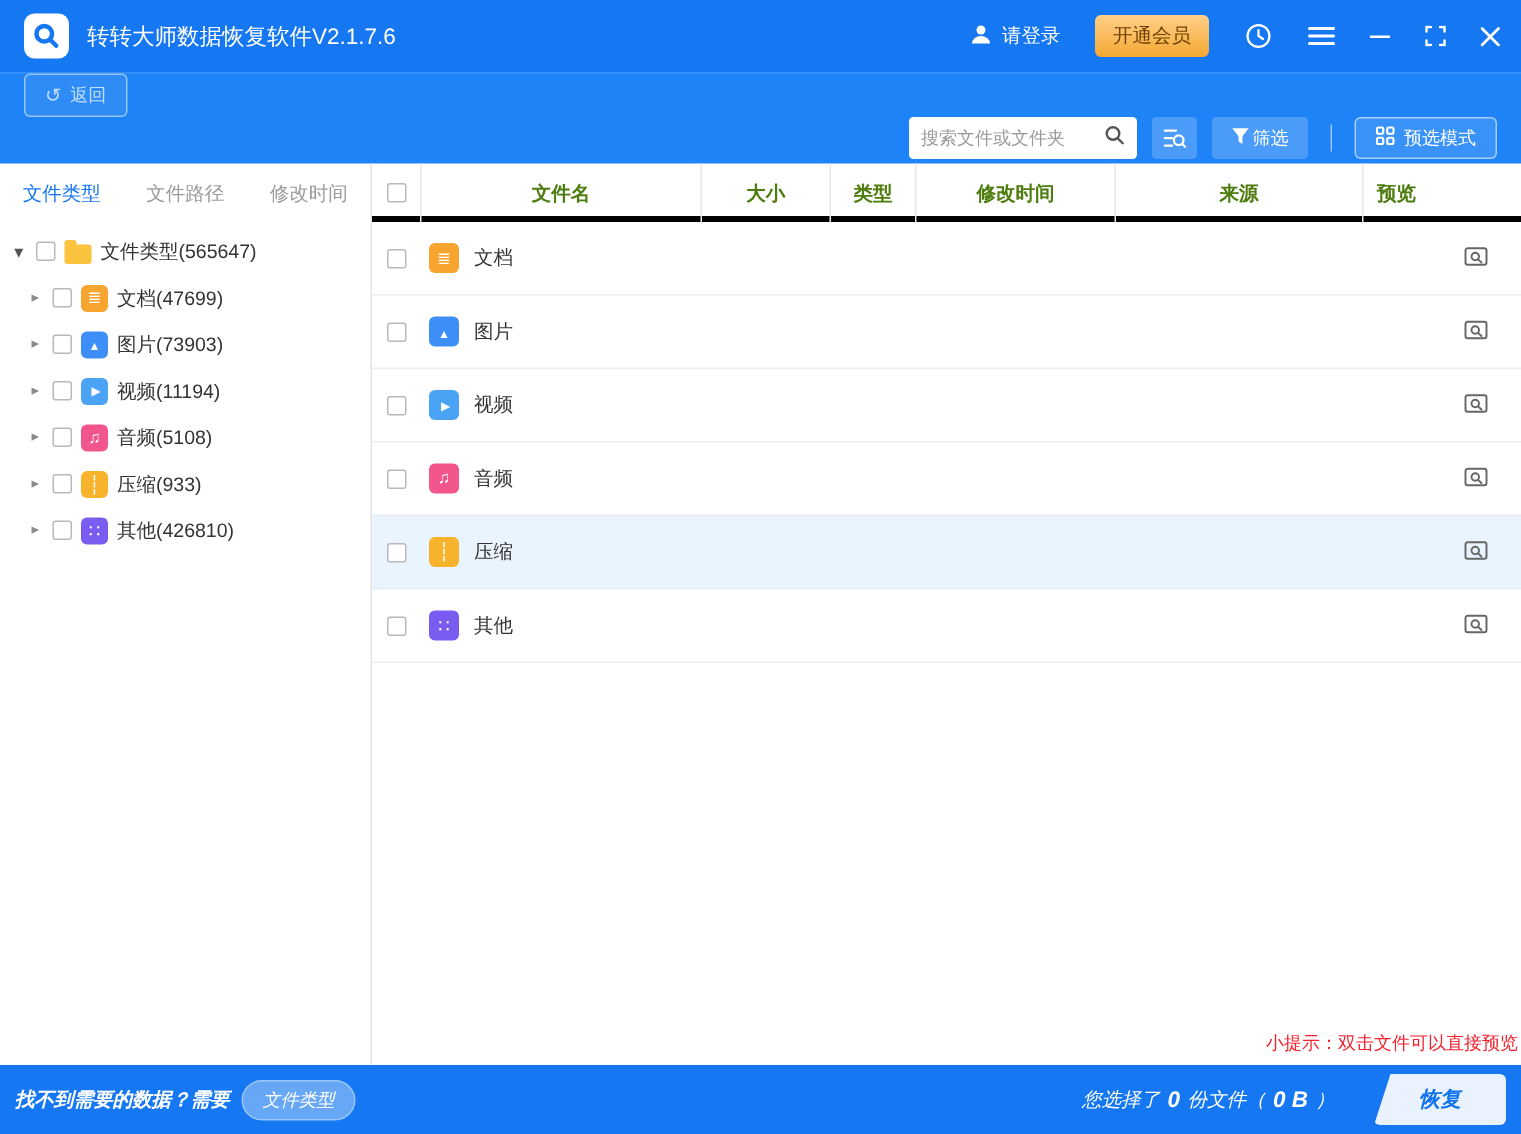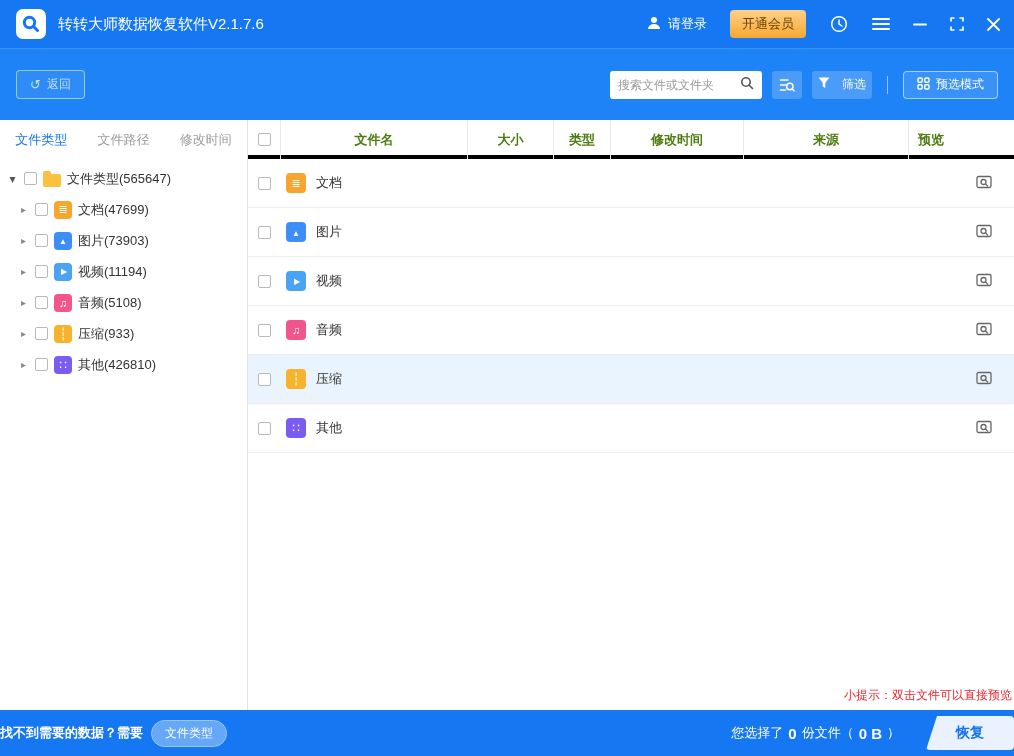--- a/index.html
+++ b/index.html
@@ -10,29 +10,29 @@
   
   .titlebar { height:48px; background:var(--titlebar,#1677f3); display:flex; align-items:center; padding:0 14px 0 16px; }
   .logo { width:30px; height:30px; background:#fff; border-radius:7px; display:flex; align-items:center; justify-content:center; flex:none; }
   .app-title { color:#fff; font-size:15px; font-weight:normal; margin-left:12px; }
   .tb-right { margin-left:auto; display:flex; align-items:center; gap:23px; }
   .login { display:flex; align-items:center; gap:6px; color:#fff; font-size:13px; cursor:pointer; }
   .vip { background:linear-gradient(180deg,#ffd089,#f5a832); color:var(--vip-text,#6b3f00); font-size:13px; padding:5px 12px; border-radius:4px; cursor:pointer; }
   .ticon { display:flex; align-items:center; justify-content:center; cursor:pointer; }
 
   
-  .toolbar { height:72px; background:var(--toolbar,#1e83f7); display:flex; align-items:center; padding:0 16px; border-top:1px solid rgba(255,255,255,.12); }
+  .toolbar { height:61px; background:var(--toolbar,#1e83f7); display:flex; align-items:flex-start; padding:0 16px; border-top:1px solid rgba(255,255,255,.12);flex-direction:column; }
   .btn-back { display:flex; align-items:center; gap:6px; padding:5px 13px; border:1px solid rgba(255,255,255,.5); border-radius:4px; background:rgba(255,255,255,.08); color:rgba(255,255,255,.7); font-size:12px; cursor:pointer; font-family:inherit; }
   .undo-glyph::before { content:"↺"; font-size:13px; }
   .tool-right { margin-left:auto; display:flex; align-items:center; gap:10px; }
   .search-box { display:flex; align-items:center; background:#fff; border-radius:3px; height:28px; width:152px; padding:0 8px; }
   .search-box input { border:none; outline:none; flex:1; min-width:0; font-size:12px; color:#333; font-family:inherit; }
   .search-box input::placeholder { color:#999; }
   .adv-btn { width:30px; height:28px; background:rgba(255,255,255,.2); border-radius:3px; display:flex; align-items:center; justify-content:center; cursor:pointer; }
-  .filter-btn { height:28px; padding:0 6px; background:rgba(255,255,255,.2); border-radius:3px; color:#fff; font-size:12px; display:flex; align-items:center; gap:12px; cursor:pointer;font-family:Liberation Serif, serif; }
+  .filter-btn { height:28px; padding:0 13px; background:rgba(255,255,255,.2); border-radius:3px; color:#fff; font-size:12px; display:flex; align-items:center; gap:2px; cursor:pointer; }
   .vline { width:1px; height:18px; background:rgba(255,255,255,.55); margin:0 5px; }
   .pm-btn { height:28px; padding:0 13px; border:1px solid rgba(255,255,255,.55); background:rgba(255,255,255,.12); border-radius:4px; color:#fff; font-size:12px; display:flex; align-items:center; gap:6px; cursor:pointer; }
 
   
   .main { display:flex; height:606px; }
   .sidebar { width:248px; flex:none; border-right:1px solid #e3e3e3; }
   .side-tabs { display:flex; height:40px; align-items:center; }
   .side-tab { flex:1; text-align:center; font-size:13px; color:#9b9b9b; cursor:pointer; }
   .side-tab.active { color:var(--accent,#1677f3); }
   .tree { padding-top:3px; font-size:13px; color:#333; }
@@ -61,21 +61,21 @@
   .th:first-child { border-left:none; }
   .trow { height:49px; align-items:center; border-bottom:1px solid #eeeeee; font-size:13px; color:#333; cursor:pointer; }
   .trow.hl { background:var(--row-highlight,#eaf4ff); }
   .cell-cb { justify-self:center; }
   .cell-name { display:flex; align-items:center; gap:10px; padding-left:6px; }
   .cell-name .ficon { width:20px; height:20px; }
   .cell-prev { justify-self:center; display:flex; align-items:center; }
 
   
   .tip { position:absolute; right:2px; bottom:52px; color:var(--tip-red,#f5222d); font-size:12px; }
-  .footer { position:absolute; left:0; right:0; bottom:0; height:46px; background:var(--accent,#1677f3); display:flex; align-items:center; padding:0 0; color:#fff; }
+  .footer { position:absolute; left:0; right:0; bottom:0; height:46px; background:var(--accent,#1677f3); display:flex; align-items:center; padding:0 10px; color:#fff;font-style:italic; }
   .deep-prompt { font-size:13px; font-weight:bold; }
   .deep-btn { margin-left:8px; background:#66a7f6; border:1px solid #9cc6fa; border-radius:14px; padding:4px 13px; font-size:12px; color:#fff; cursor:pointer; }
   .sel { margin-left:auto; font-size:13px; display:flex; align-items:center; gap:5px; }
   .sel b { font-size:15px; }
   .recover-btn { margin-left:26px; width:88px; height:34px; background:#e9f2fe; color:#1374f0; font-size:14px; font-weight:bold; display:flex; align-items:center; justify-content:center; border-radius:4px; clip-path:polygon(11px 0,100% 0,100% 100%,0 100%); cursor:pointer; }
 </style>
 </head>
 <body>
 
 <div class="app">

